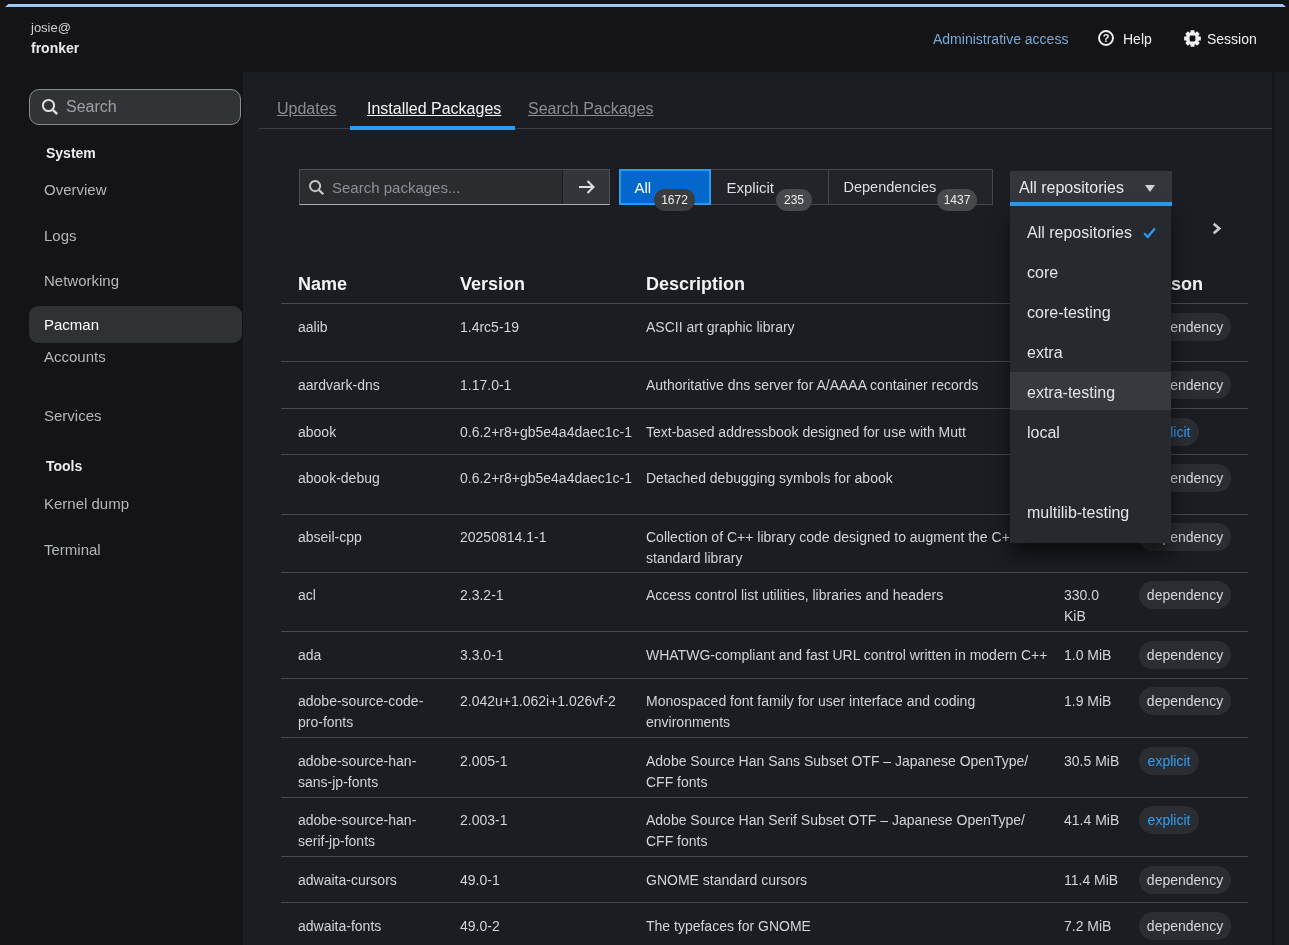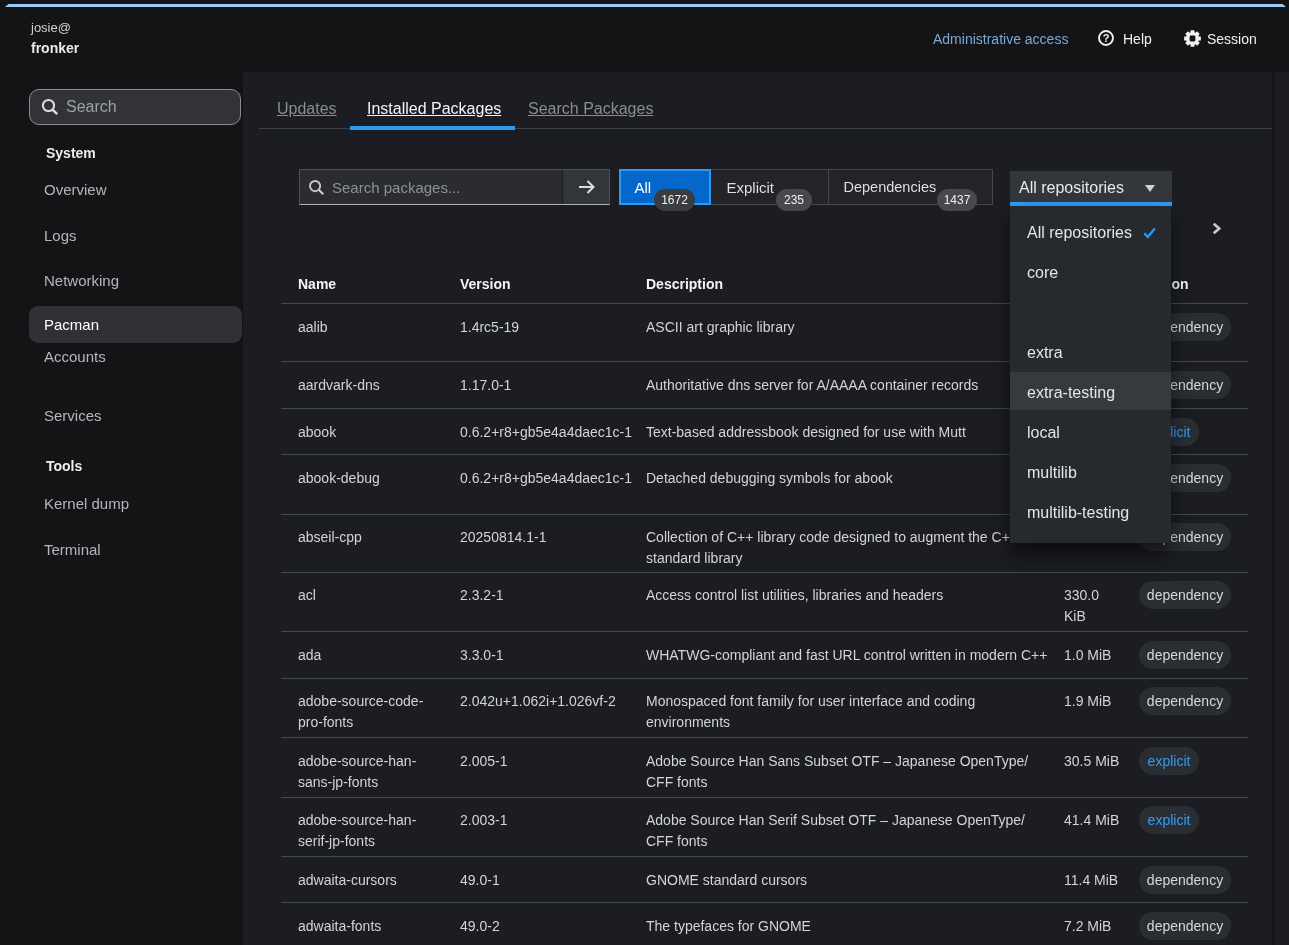--- a/index.html
+++ b/index.html
@@ -55,21 +55,21 @@
   
   .menu { position:absolute; left:1010px; top:206px; width:161px; height:337px; background:#26292e;
     box-shadow:0 12px 18px rgba(0,0,0,0.55); z-index:20; }
   .menu-item { position:absolute; left:0; width:161px; height:40px; font-size:16px; color:#e3e5e7; }
   .menu-item span { position:absolute; left:17px; top:7.5px; line-height:21px; }
 
   
   .pgnext { position:absolute; left:1212px; top:222px; }
 
   
-  .th { position:absolute; font-size:14px; font-weight:bold; color:#f3f4f5; line-height:21px; }
+  .th { position:absolute; font-size:18px; font-weight:bold; color:#f3f4f5; line-height:21px; }
   .sep { position:absolute; left:281px; width:967px; height:1px; background:#454950; }
   .cell { position:absolute; font-size:14px; color:#d2d4d6; line-height:21px; white-space:nowrap; }
   .pill { position:absolute; left:1139px; width:92px; height:28px; border-radius:14px; background:#2a2d32;
     font-size:14px; color:#d6d8da; text-align:center; line-height:28px; }
   .pill.exp { width:60px; color:#2f9df5; }
 </style>
 </head>
 <body>
 <div id="app">
 
@@ -241,32 +241,32 @@
   <div class="pf-select-text">All repositories</div>
   <div class="caret"></div>
 
   <div class="menu">
     <div class="menu-item" style="top:8px">
         <span>All repositories</span>
       </div>
     <div class="menu-item" style="top:48px">
         <span>core</span>
       </div>
+    <div class="menu-item" style="top:88px">
+        <span>core-testing</span>
+      </div>
     <div class="menu-item" style="top:128px">
         <span>extra</span>
       </div>
     <div class="abs" style="left:0;top:166px;width:161px;height:38px;background:#36393e"></div>
     <div class="menu-item" style="top:168px">
         <span>extra-testing</span>
       </div>
     <div class="menu-item" style="top:208px">
         <span>local</span>
-      </div>
-    <div class="menu-item" style="top:248px">
-        <span>multilib</span>
       </div>
     <div class="menu-item" style="top:288px">
         <span>multilib-testing</span>
       </div>
     <svg class="abs" style="left:133px;top:21px;z-index:21" width="13" height="12" viewBox="0 0 13 12">
       <path d="M1.2 6.2 L4.8 10 L11.8 1.5" fill="none" stroke="#2b9af3" stroke-width="2.3"></path>
     </svg>
   </div>
 </div>
 

